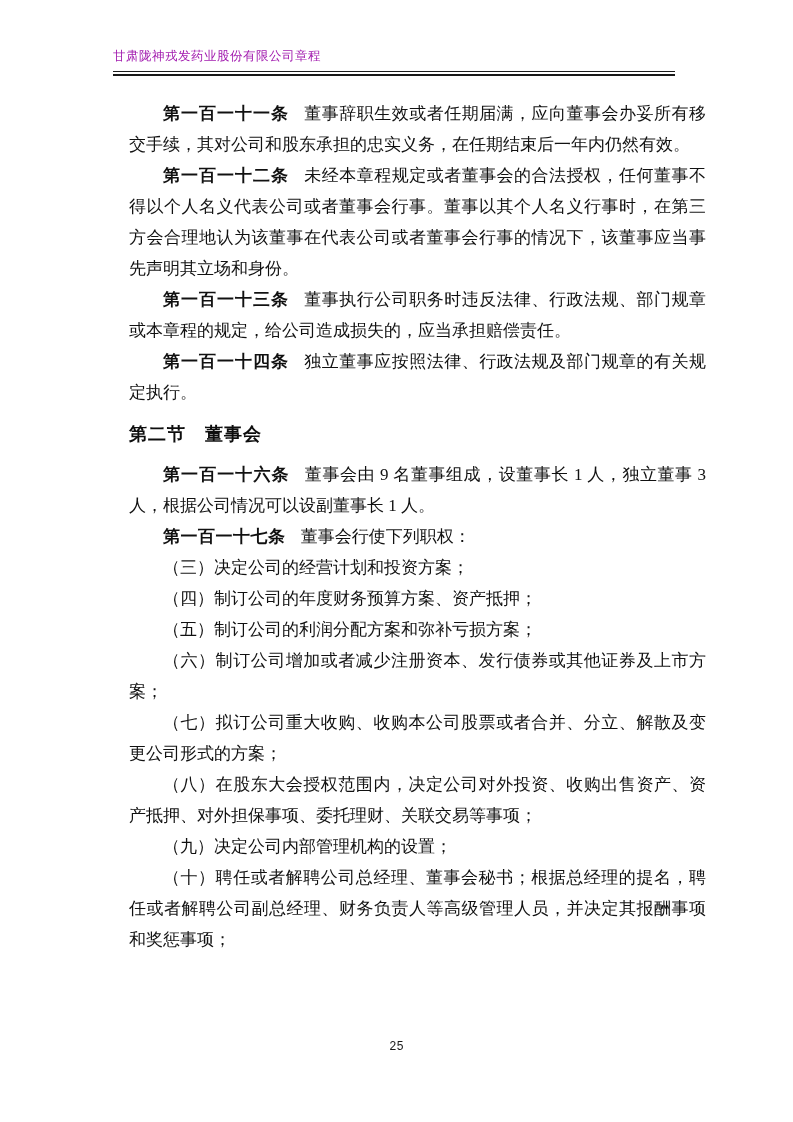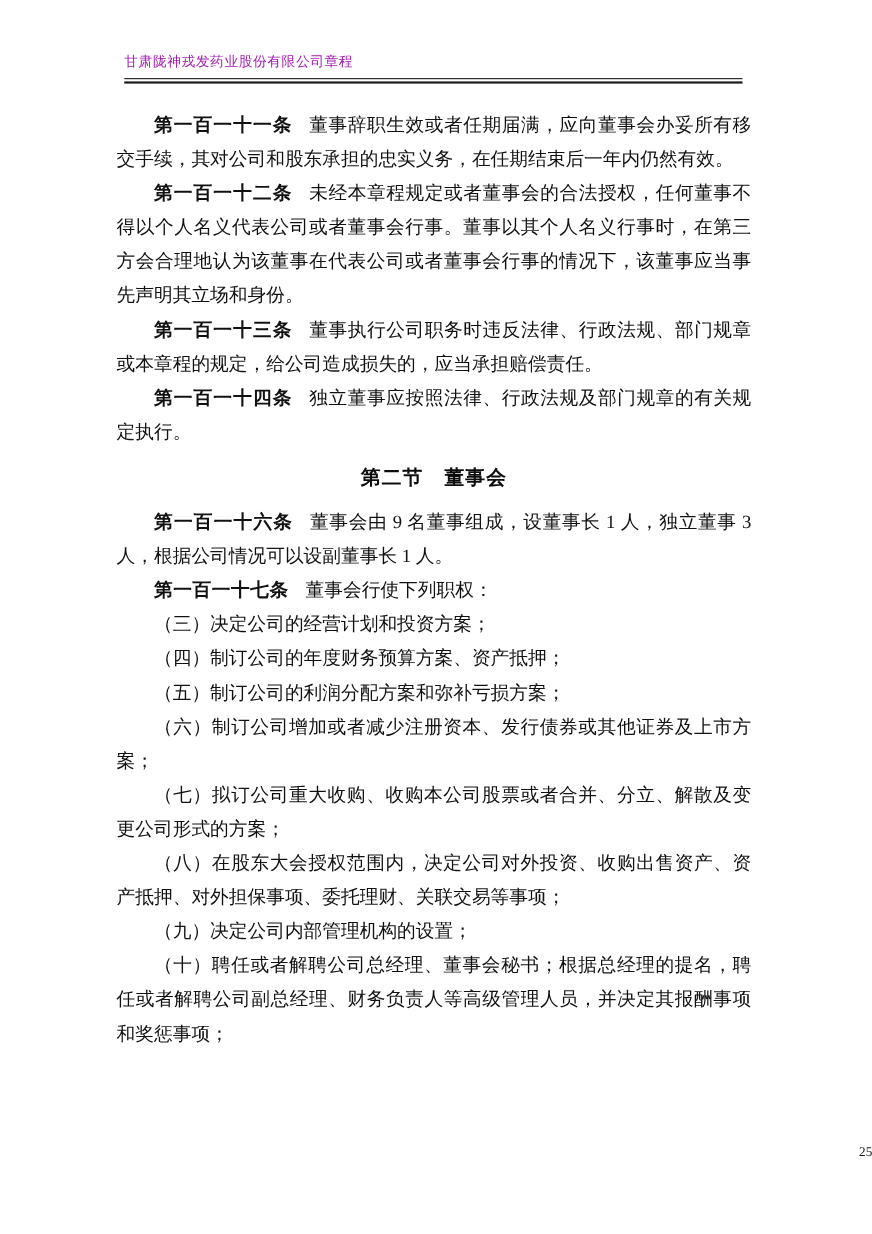--- a/index.html
+++ b/index.html
@@ -26,55 +26,56 @@
     padding-bottom: 6px;
   }
   .header-rule {
     height: 2px;
     border-top: 1px solid #1a1a1a;
     border-bottom: 2px solid #1a1a1a;
   }
   .doc-body {
     position: absolute;
     top: 98px;
-    left: 106px;
+    left: 129px;
     width: 577px;
   }
   .para {
     margin: 0;
     font-size: 17px;
     line-height: 31px;
     text-align: justify;
     text-indent: 2em;
     color: #111111;
   }
   .article-label {
     font-family: "Liberation Sans", "DejaVu Sans", sans-serif;
     font-weight: bold;
     margin-right: 0.9em;
     letter-spacing: 0.5px;
   }
   .section-heading {
     margin: 11px 0 9px 0;
     font-size: 18px;
     line-height: 31px;
-    text-align: center;
+    text-align: left;
     font-weight: bold;
     font-family: "Liberation Sans", "DejaVu Sans", sans-serif;
     letter-spacing: 1px;
     color: #0d0d0d;
   }
   .page-footer {
     position: absolute;
     top: 1040px;
     left: 0;
     width: 100%;
-    text-align: right;
+    text-align: center;
     font-size: 12px;
     color: #1a1a1a;
+    font-family: Liberation Mono, monospace;
   }
 </style>
 </head>
 <body>
 
 <div class="page">
 
   <div class="page-header">
     <div class="header-title">甘肃陇神戎发药业股份有限公司章程</div>
     <div class="header-rule"></div>

